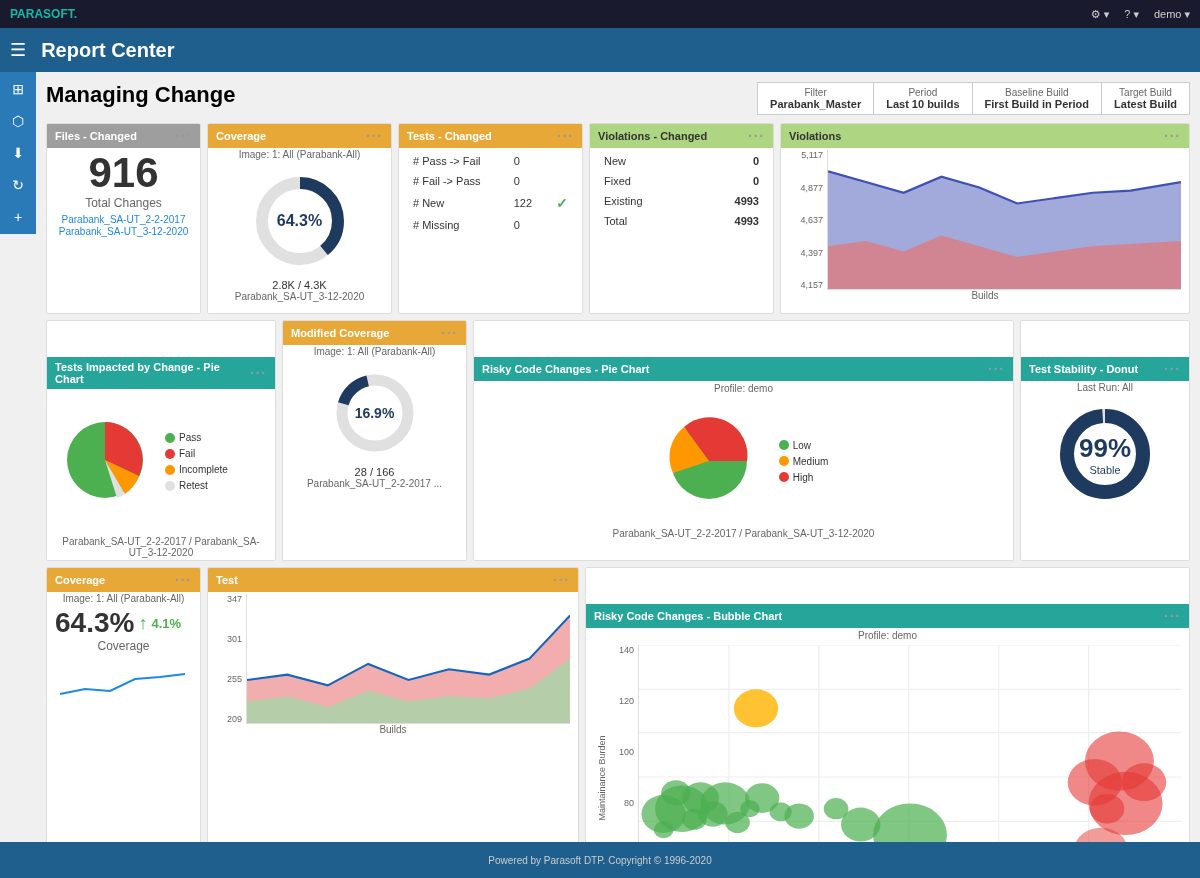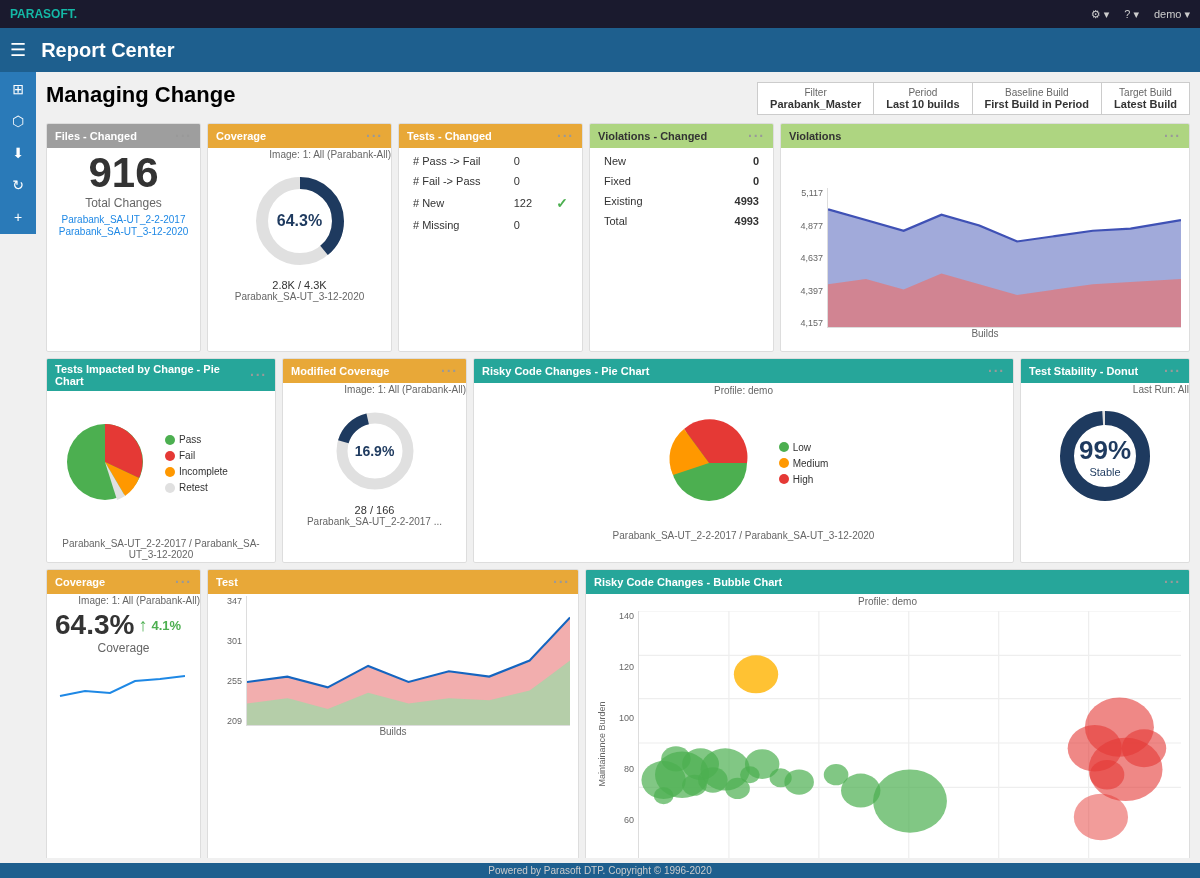--- a/index.html
+++ b/index.html
@@ -29,27 +29,27 @@
     .filter-box { padding: 4px 12px; text-align: center; border-right: 1px solid #ccc; background: #fff; }
     .filter-box:last-child { border-right: none; }
     .filter-box .label { font-size: 10px; color: #666; }
     .filter-box .value { font-size: 11px; font-weight: bold; color: #333; }
     
     
     .widgets-row { display: flex; gap: 6px; margin-bottom: 6px; }
     .widget { background: #fff; border: 1px solid #ddd; border-radius: 2px; overflow: hidden; }
     .widget-header { padding: 4px 8px; display: flex; justify-content: space-between; align-items: center; font-size: 11px; font-weight: bold; }
     .widget-header .more { color: #999; cursor: pointer; font-size: 14px; letter-spacing: 1px; }
-    .widget-subheader { font-size: 10px; color: #666; text-align: right; padding: 1px 0; }
+    .widget-subheader { font-size: 10px; color: #666; text-align: center; padding: 1px 0; }
     .widget-body { padding: 2px 8px; }
     
     
     .hdr-gray { background: #9e9e9e; color: #fff; }
     .hdr-orange { background: #e8a838; color: #fff; }
-    .hdr-teal { background: #26a69a; color: #fff; }
+    .hdr-teal { background: #26a69a; color: #fff; margin-top: 36px; }
     .hdr-light-green { background: #aed581; color: #333; }
     
     
     .files-widget { width: 155px; flex-shrink: 0; }
     .files-number { font-size: 42px; font-weight: bold; color: #333; text-align: center; line-height: 1.1; }
     .files-label { text-align: center; font-size: 12px; color: #666; margin-bottom: 4px; }
     .files-links { text-align: center; font-size: 10px; color: #1e88e5; }
     .files-links div { margin: 1px 0; }
     
     
@@ -89,21 +89,21 @@
     .coverage-trend { display: flex; align-items: center; gap: 4px; }
     .up-arrow { color: #4caf50; font-size: 18px; }
     .trend-pct { color: #4caf50; font-size: 13px; font-weight: bold; }
     
     
     .pie-legend { font-size: 10px; }
     .pie-legend div { display: flex; align-items: center; gap: 4px; margin: 2px 0; }
     .legend-dot { width: 10px; height: 10px; border-radius: 50%; flex-shrink: 0; }
     
     
-    .footer { position: fixed; bottom: 0; left: 0; right: 0; background: #1e5f8e; color: #ccc; height: 15px; display: flex; align-items: center; justify-content: center; font-size: 10px; margin-top: 44px; }
+    .footer { position: fixed; bottom: 0; left: 0; right: 0; background: #1e5f8e; color: #ccc; height: 36px; display: flex; align-items: center; justify-content: center; font-size: 10px; margin-top: 44px; }
     
     
     .chart-label { font-size: 10px; color: #666; text-align: center; }
     
     
     .stability-pct { font-size: 26px; font-weight: bold; color: #1e3a5f; }
     .stability-label { font-size: 11px; color: #1e3a5f; }
 
     .widget-footer { font-size: 10px; color: #666; text-align: center; padding: 2px 4px; }
     
@@ -267,21 +267,21 @@
         </tbody>
           </table>
       </div>
     </div>
 
     <div class="widget violations-chart-widget">
       <div class="widget-header hdr-light-green">
         <span>Violations</span>
         <span class="more">···</span>
       </div>
-      <div class="widget-body" style="height:165px; position:relative;margin-top:38px;">
+      <div class="widget-body" style="height:165px; position:relative;">
 
         <div style="display:flex; height:140px; position:relative;">
           <div style="width:38px; display:flex; flex-direction:column; justify-content:space-between; align-items:flex-end; font-size:9px; color:#666; padding-right:4px;">
             <span>5,117</span>
             <span>4,877</span>
             <span>4,637</span>
             <span>4,397</span>
             <span>4,157</span>
           </div>
           <div style="flex:1; position:relative; border-left:1px solid #ddd; border-bottom:1px solid #ddd;">

